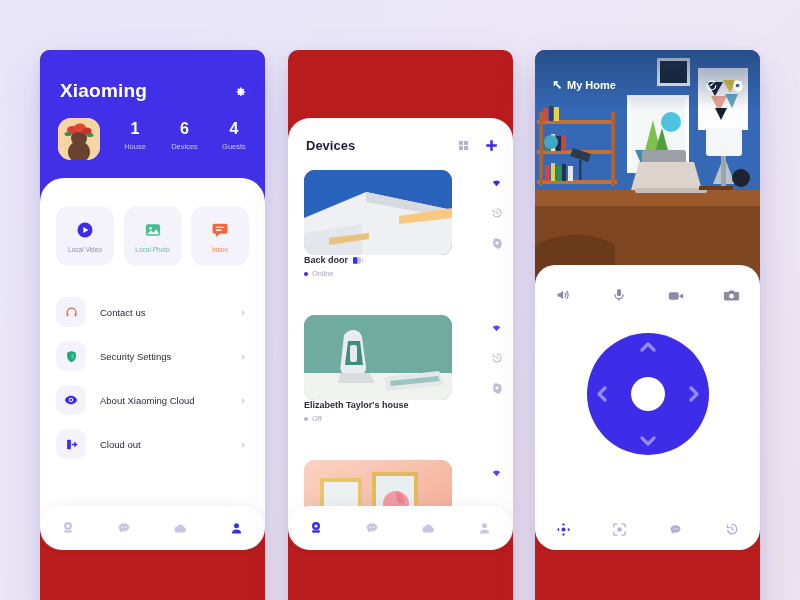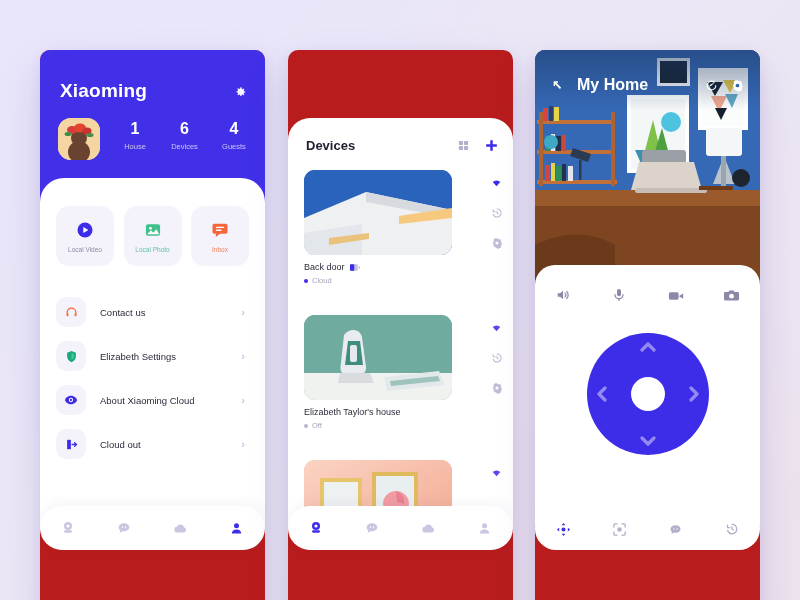--- a/index.html
+++ b/index.html
@@ -73,29 +73,29 @@
   .tab{flex:1;display:flex;align-items:center;justify-content:center;}
 
   
   .p2head{position:absolute;left:0;top:0;width:225px;height:120px;background:#4130e8;overflow:hidden;}
   .p2title{position:absolute;left:18px;top:30px;color:#fff;font-size:17px;font-weight:bold;}
   .p2body{position:absolute;left:0;top:68px;width:225px;height:432px;background:#fff;border-radius:22px 22px 26px 26px;}
   .devhdr{position:absolute;left:18px;top:20px;font-size:13px;font-weight:bold;color:#1f1f33;}
   .devicons{position:absolute;right:14px;top:20px;display:flex;align-items:center;gap:14px;}
   .dcard{position:absolute;left:16px;width:148px;}
   .dthumb{width:148px;height:85px;border-radius:11px;overflow:hidden;position:relative;}
-  .dname{margin-top:7px;font-size:9px;font-weight:normal;color:#2b2b3d;display:flex;align-items:center;gap:5px;}
+  .dname{font-size:9px;font-weight:bold;color:#2b2b3d;display:flex;align-items:center;gap:5px;}
   .dstat{margin-top:4px;font-size:7.5px;color:#a8a5bd;display:flex;align-items:center;gap:4px;}
   .dot{width:4px;height:4px;border-radius:50%;display:inline-block;}
   .sidecol{position:absolute;right:10px;display:flex;flex-direction:column;align-items:center;gap:18px;}
 
   
   .cam{position:absolute;left:0;top:0;width:225px;height:230px;overflow:hidden;}
   .camhdr{position:absolute;left:0;top:24px;width:225px;height:22px;display:flex;align-items:center;padding:0 16px;box-sizing:border-box;}
-  .camtitle{color:#fff;font-size:16px;font-weight:bold;margin-left:13px;flex:1;}
+  .camtitle{color:#fff;font-size:11px;font-weight:bold;margin-left:3px;flex:1;}
   .p3body{position:absolute;left:0;top:215px;width:225px;height:285px;background:#fff;border-radius:20px 20px 26px 26px;}
   .ctrlrow{position:absolute;left:0;top:22px;width:225px;display:flex;}
   .ctrlrow>div{flex:1;display:flex;justify-content:center;}
   .dpad{
     position:absolute;left:50%;top:68px;transform:translateX(-50%);
     width:122px;height:122px;border-radius:50%;background:#3d2ce8;
   }
   .hole{position:absolute;left:50%;top:50%;transform:translate(-50%,-50%);width:34px;height:34px;border-radius:50%;background:#fff;}
   .dch{position:absolute;color:rgba(255,255,255,.42);}
   .p3bar{position:absolute;left:0;bottom:0;width:225px;height:42px;background:#fff;border-radius:21px;display:flex;align-items:center;}
@@ -186,21 +186,21 @@
           <div class="chev">›</div>
         </div>
 
         <div class="mrow">
           <div class="micon">
             <svg width="15" height="15" viewBox="0 0 24 24">
               <path d="M12 3l7 3v5.5c0 4.3-3 8-7 9.5-4-1.5-7-5.2-7-9.5V6z" fill="#1aa97a"></path>
               <path d="M12 6.5l4 1.7v3.4c0 2.5-1.7 4.7-4 5.6z" fill="#41c99b"></path>
             </svg>
           </div>
-          <div class="mlabel">Elizabeth Settings</div>
+          <div class="mlabel">Security Settings</div>
           <div class="chev">›</div>
         </div>
 
         <div class="mrow">
           <div class="micon">
             <svg width="16" height="16" viewBox="0 0 24 24">
               <path d="M12 5.5c5 0 9 4.2 9 6.5s-4 6.5-9 6.5S3 14.3 3 12s4-6.5 9-6.5z" fill="#3d2ce8"></path>
               <circle cx="12" cy="12" r="3.2" fill="#fff"></circle>
               <circle cx="12" cy="12" r="1.7" fill="#3d2ce8"></circle>
             </svg>
@@ -286,21 +286,21 @@
         <div class="dname">
           <span>Back door</span>
           <svg width="10" height="7" viewBox="0 0 14 9">
             <rect x="0" y="0" width="11" height="9" rx="1" fill="#c5c2dc"></rect>
             <rect x="0" y="0" width="6" height="9" rx="1" fill="#3d2ce8"></rect>
             <rect x="12" y="2.6" width="2" height="3.8" rx="1" fill="#c5c2dc"></rect>
           </svg>
         </div>
         <div class="dstat">
           <span class="dot" style="background:#3d2ce8;"></span>
-          <span>Cloud</span>
+          <span>Online</span>
         </div>
       </div>
 
       <div class="sidecol" style="top:58px;">
         <svg width="13" height="13" viewBox="0 0 24 24">
           <path d="M12 19l-7-8a10 10 0 0114 0z" fill="#3d2ce8"></path>
         </svg>
         <svg width="12" height="12" viewBox="0 0 24 24" fill="none" stroke="#c0bdd6" stroke-width="2.2" stroke-linecap="round">
           <path d="M12 4a8 8 0 11-7.5 10.6"></path>
             <path d="M4.3 9.5V5.2M4.3 9.5h4.2"></path>

